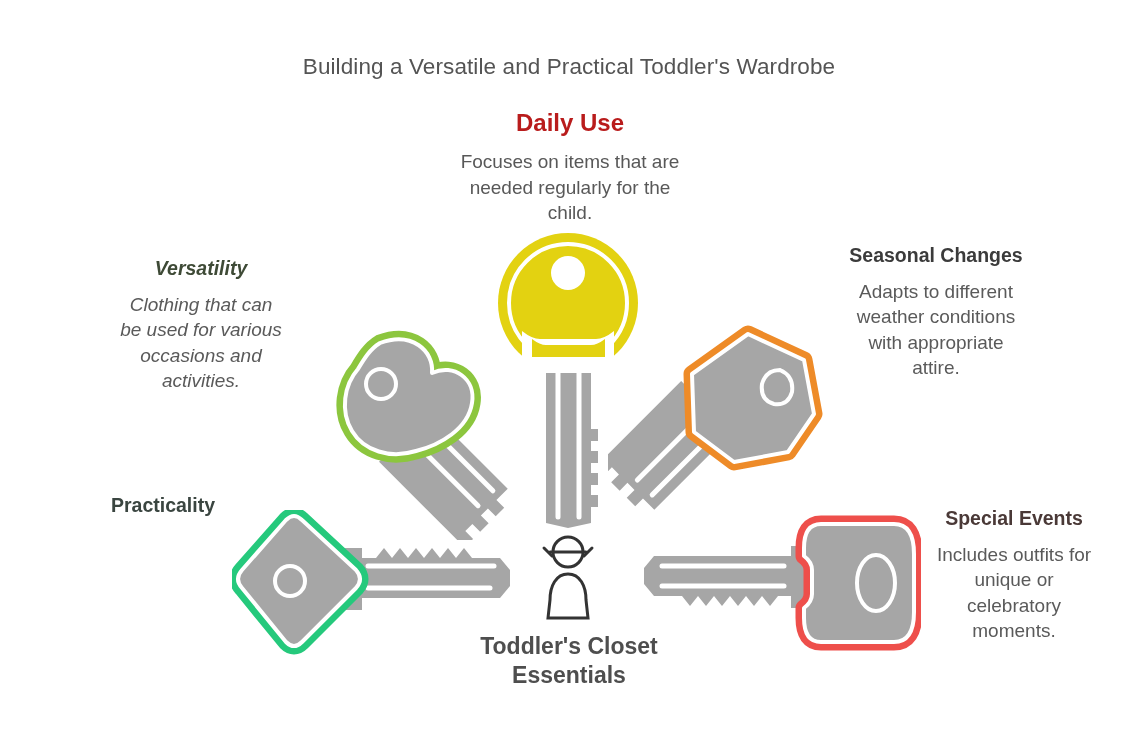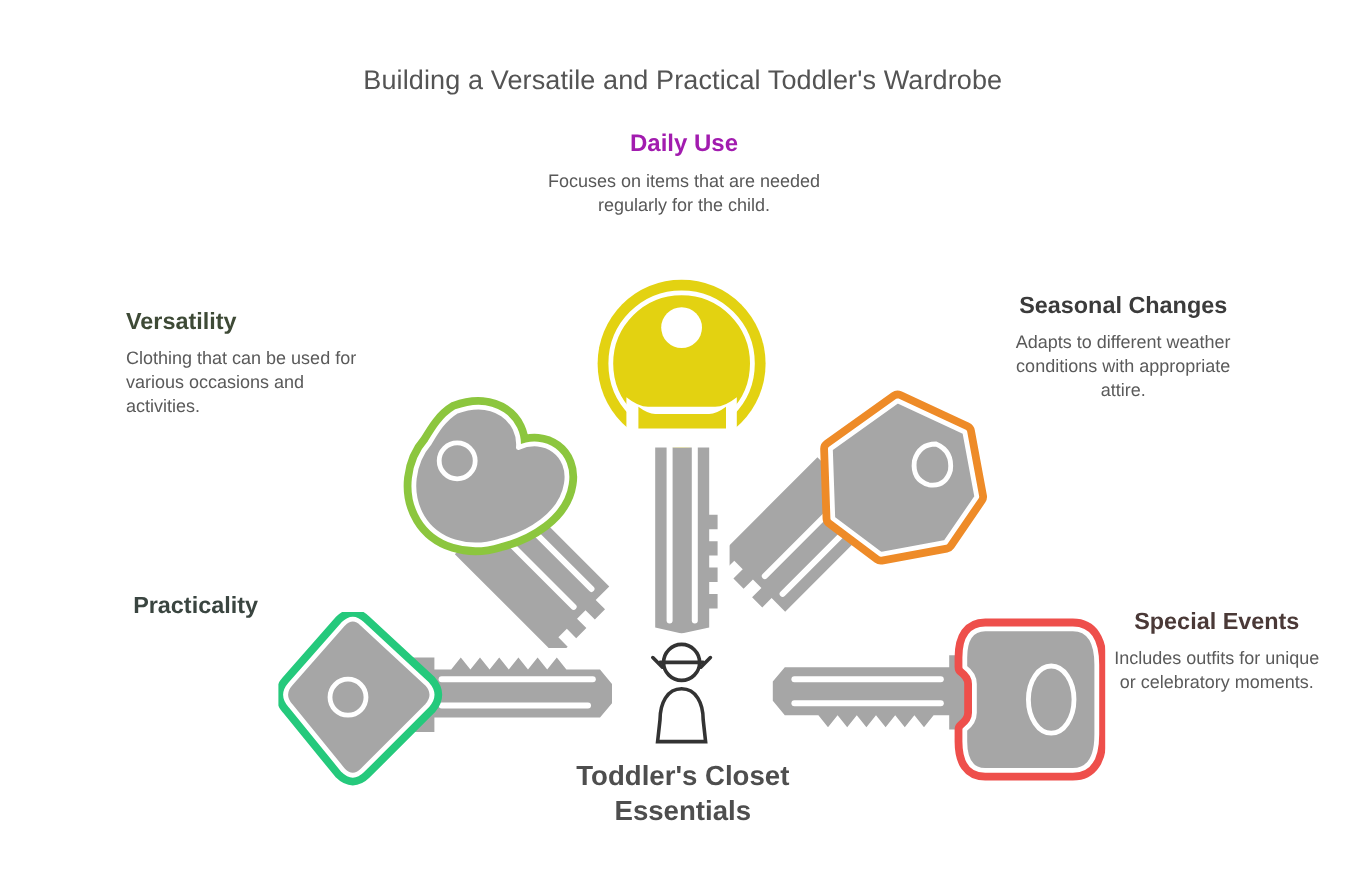--- a/index.html
+++ b/index.html
@@ -33,48 +33,49 @@
     letter-spacing: 0.1px;
   }
 
   
   .node-title {
     font-weight: bold;
     line-height: 1.18;
     margin: 0 0 9px 0;
   }
   .node-desc {
-    font-size: 15px;
+    font-size: 19px;
     line-height: 1.34;
     color: #5a5a5a;
-    margin: 0;
+    margin: 12px;
   }
   .block {
     position: absolute;
   }
 
   
   #blk-daily {
     left: 440px;
     top: 109px;
     width: 260px;
     text-align: center;
   }
   #blk-daily .node-title {
-    font-size: 20px;
-    color: #a21caf;
+    font-size: 24px;
+    color: #b91c1c;
   }
   #blk-daily .node-desc { color: #585858; }
 
   
   #blk-versatility {
     left: 105px;
     top: 257px;
     width: 192px;
-    text-align: left;
+    text-align: center;
+    font-style: italic;
   }
   #blk-versatility .node-title {
     font-size: 19.5px;
     color: #3e4a36;
   }
 
   
   #blk-seasonal {
     left: 841px;
     top: 244px;

